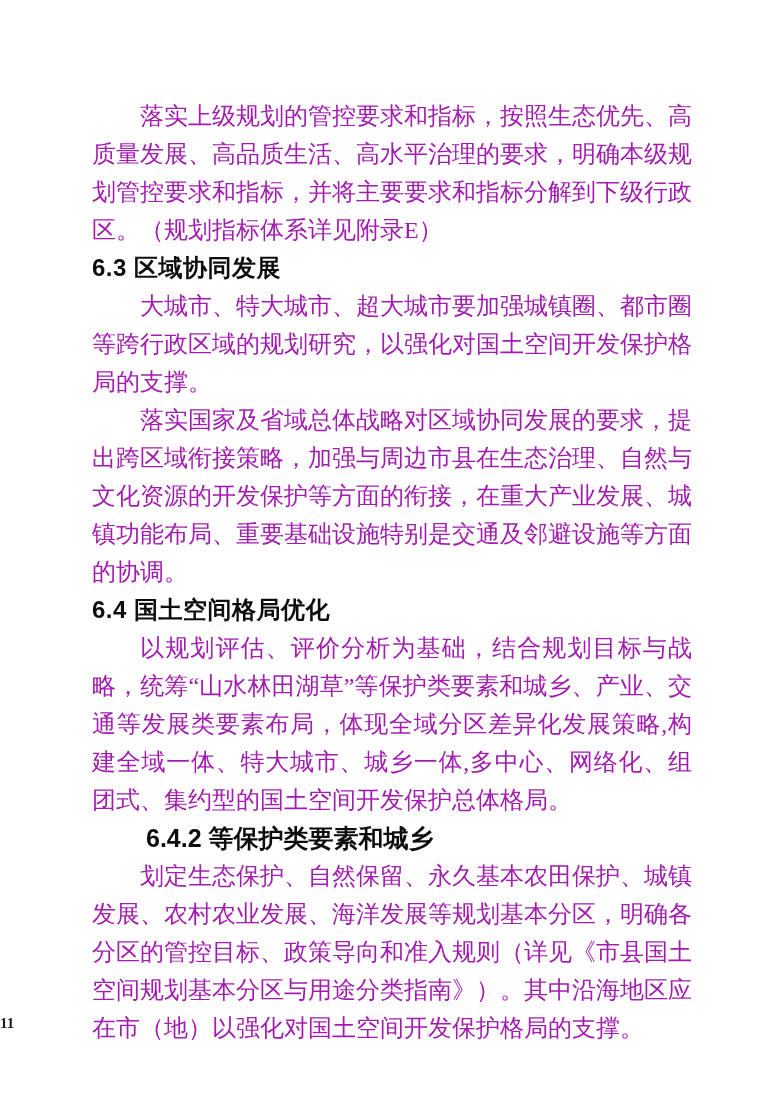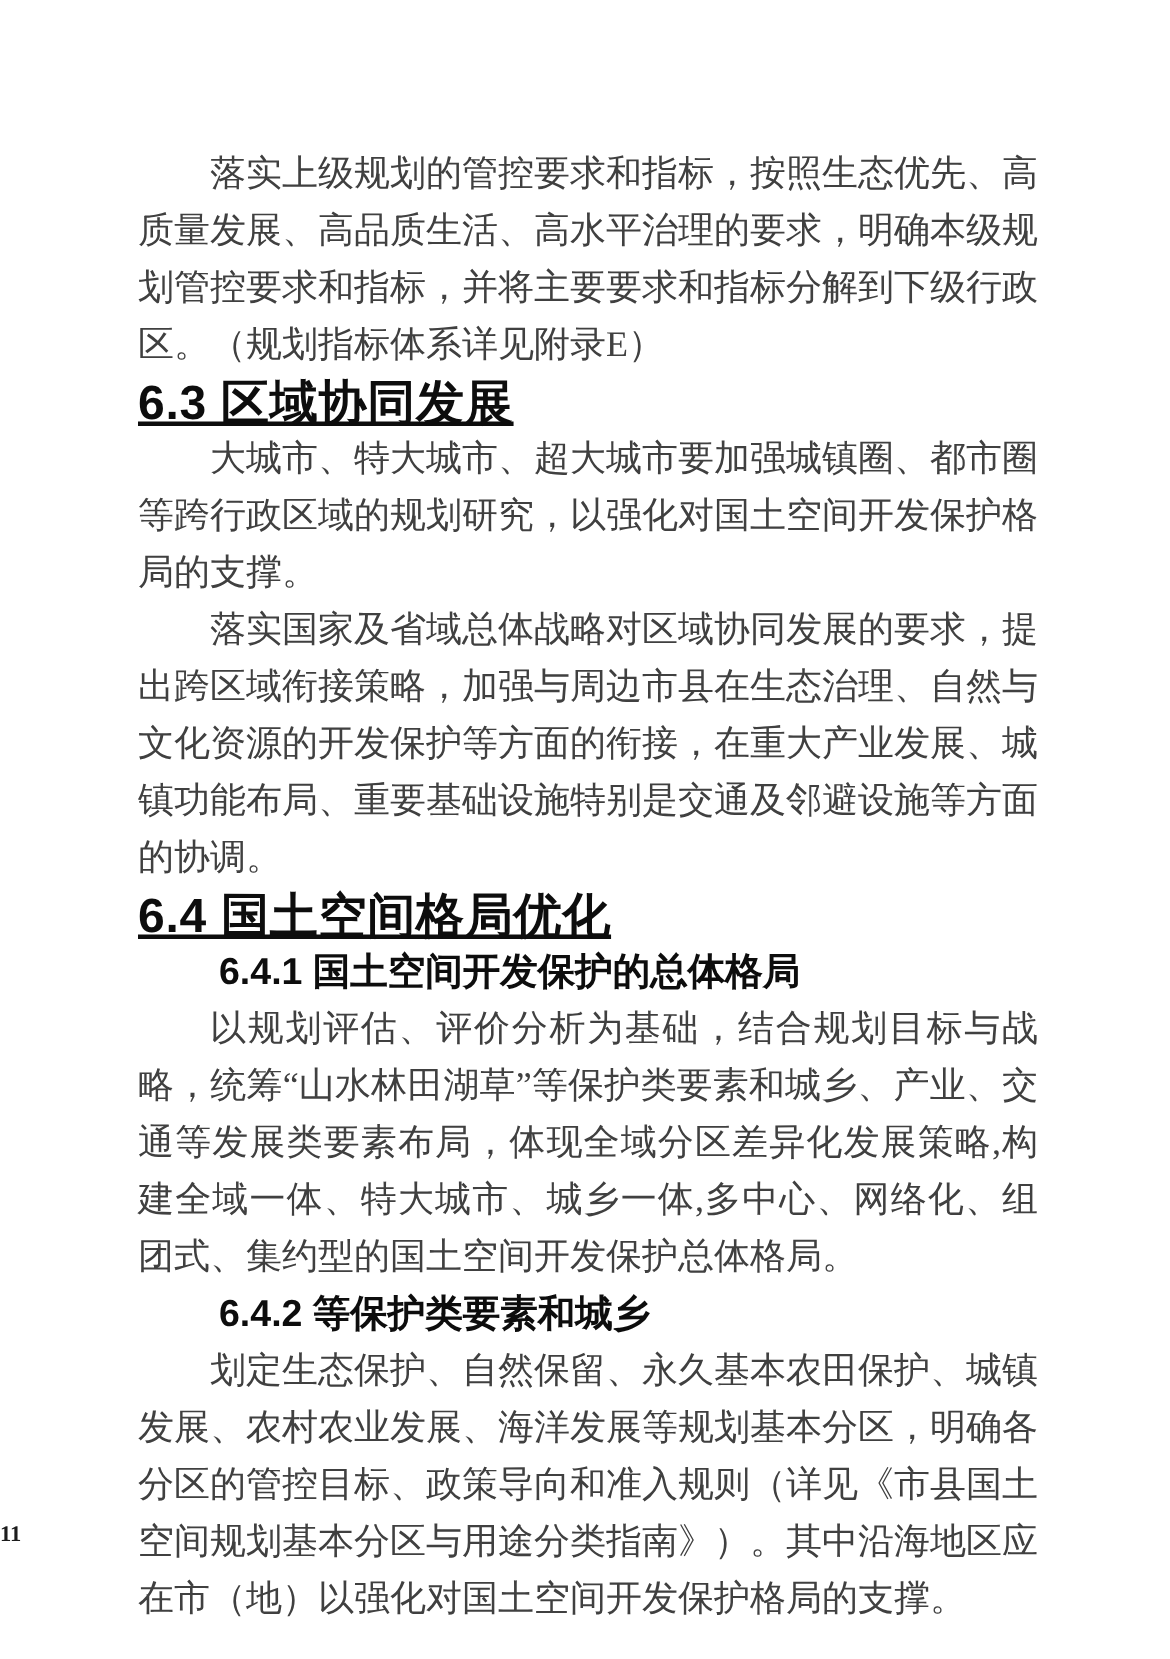--- a/index.html
+++ b/index.html
@@ -21,31 +21,30 @@
     left: 92px;
     width: 600px;
   }
   .para {
     margin: 0;
     font-family: "Liberation Serif", serif;
     font-size: 24px;
     line-height: 38px;
     text-align: justify;
     text-indent: 2em;
-    color: #404040;
+    color: #a21caf;
   }
   .h-major {
     margin: 0;
     font-family: "Liberation Sans", sans-serif;
     font-weight: bold;
-    font-size: 32px;
+    font-size: 24px;
     line-height: 38px;
     color: #0d0d0d;
     letter-spacing: 0.5px;
-    text-decoration: underline;
   }
   .h-sub {
     margin: 0;
     padding-left: 54px;
     font-family: "Liberation Sans", sans-serif;
     font-weight: bold;
     font-size: 25px;
     line-height: 38px;
     color: #0d0d0d;
   }
@@ -71,21 +70,20 @@
     <p class="para">落实上级规划的管控要求和指标，按照生态优先、高质量发展、高品质生活、高水平治理的要求，明确本级规划管控要求和指标，并将主要要求和指标分解到下级行政区。（规划指标体系详见附录E）</p>
 
     <h2 class="h-major">6.3 区域协同发展</h2>
 
     <p class="para">大城市、特大城市、超大城市要加强城镇圈、都市圈等跨行政区域的规划研究，以强化对国土空间开发保护格局的支撑。</p>
 
     <p class="para">落实国家及省域总体战略对区域协同发展的要求，提出跨区域衔接策略，加强与周边市县在生态治理、自然与文化资源的开发保护等方面的衔接，在重大产业发展、城镇功能布局、重要基础设施特别是交通及邻避设施等方面的协调。</p>
 
     <h2 class="h-major">6.4 国土空间格局优化</h2>
 
-    <h3 class="h-sub">6.4.1 国土空间开发保护的总体格局</h3>
 
     <p class="para">以规划评估、评价分析为基础，结合规划目标与战略，统筹“山水林田湖草”等保护类要素和城乡、产业、交通等发展类要素布局，体现全域分区差异化发展策略,构建全域一体、特大城市、城乡一体,多中心、网络化、组团式、集约型的国土空间开发保护总体格局。</p>
 
     <h3 class="h-sub">6.4.2 等保护类要素和城乡</h3>
 
     <p class="para">划定生态保护、自然保留、永久基本农田保护、城镇发展、农村农业发展、海洋发展等规划基本分区，明确各分区的管控目标、政策导向和准入规则（详见《市县国土空间规划基本分区与用途分类指南》）。其中沿海地区应在市（地）以强化对国土空间开发保护格局的支撑。</p>
 
   </main>
 
   <footer class="page-number">11</footer>

